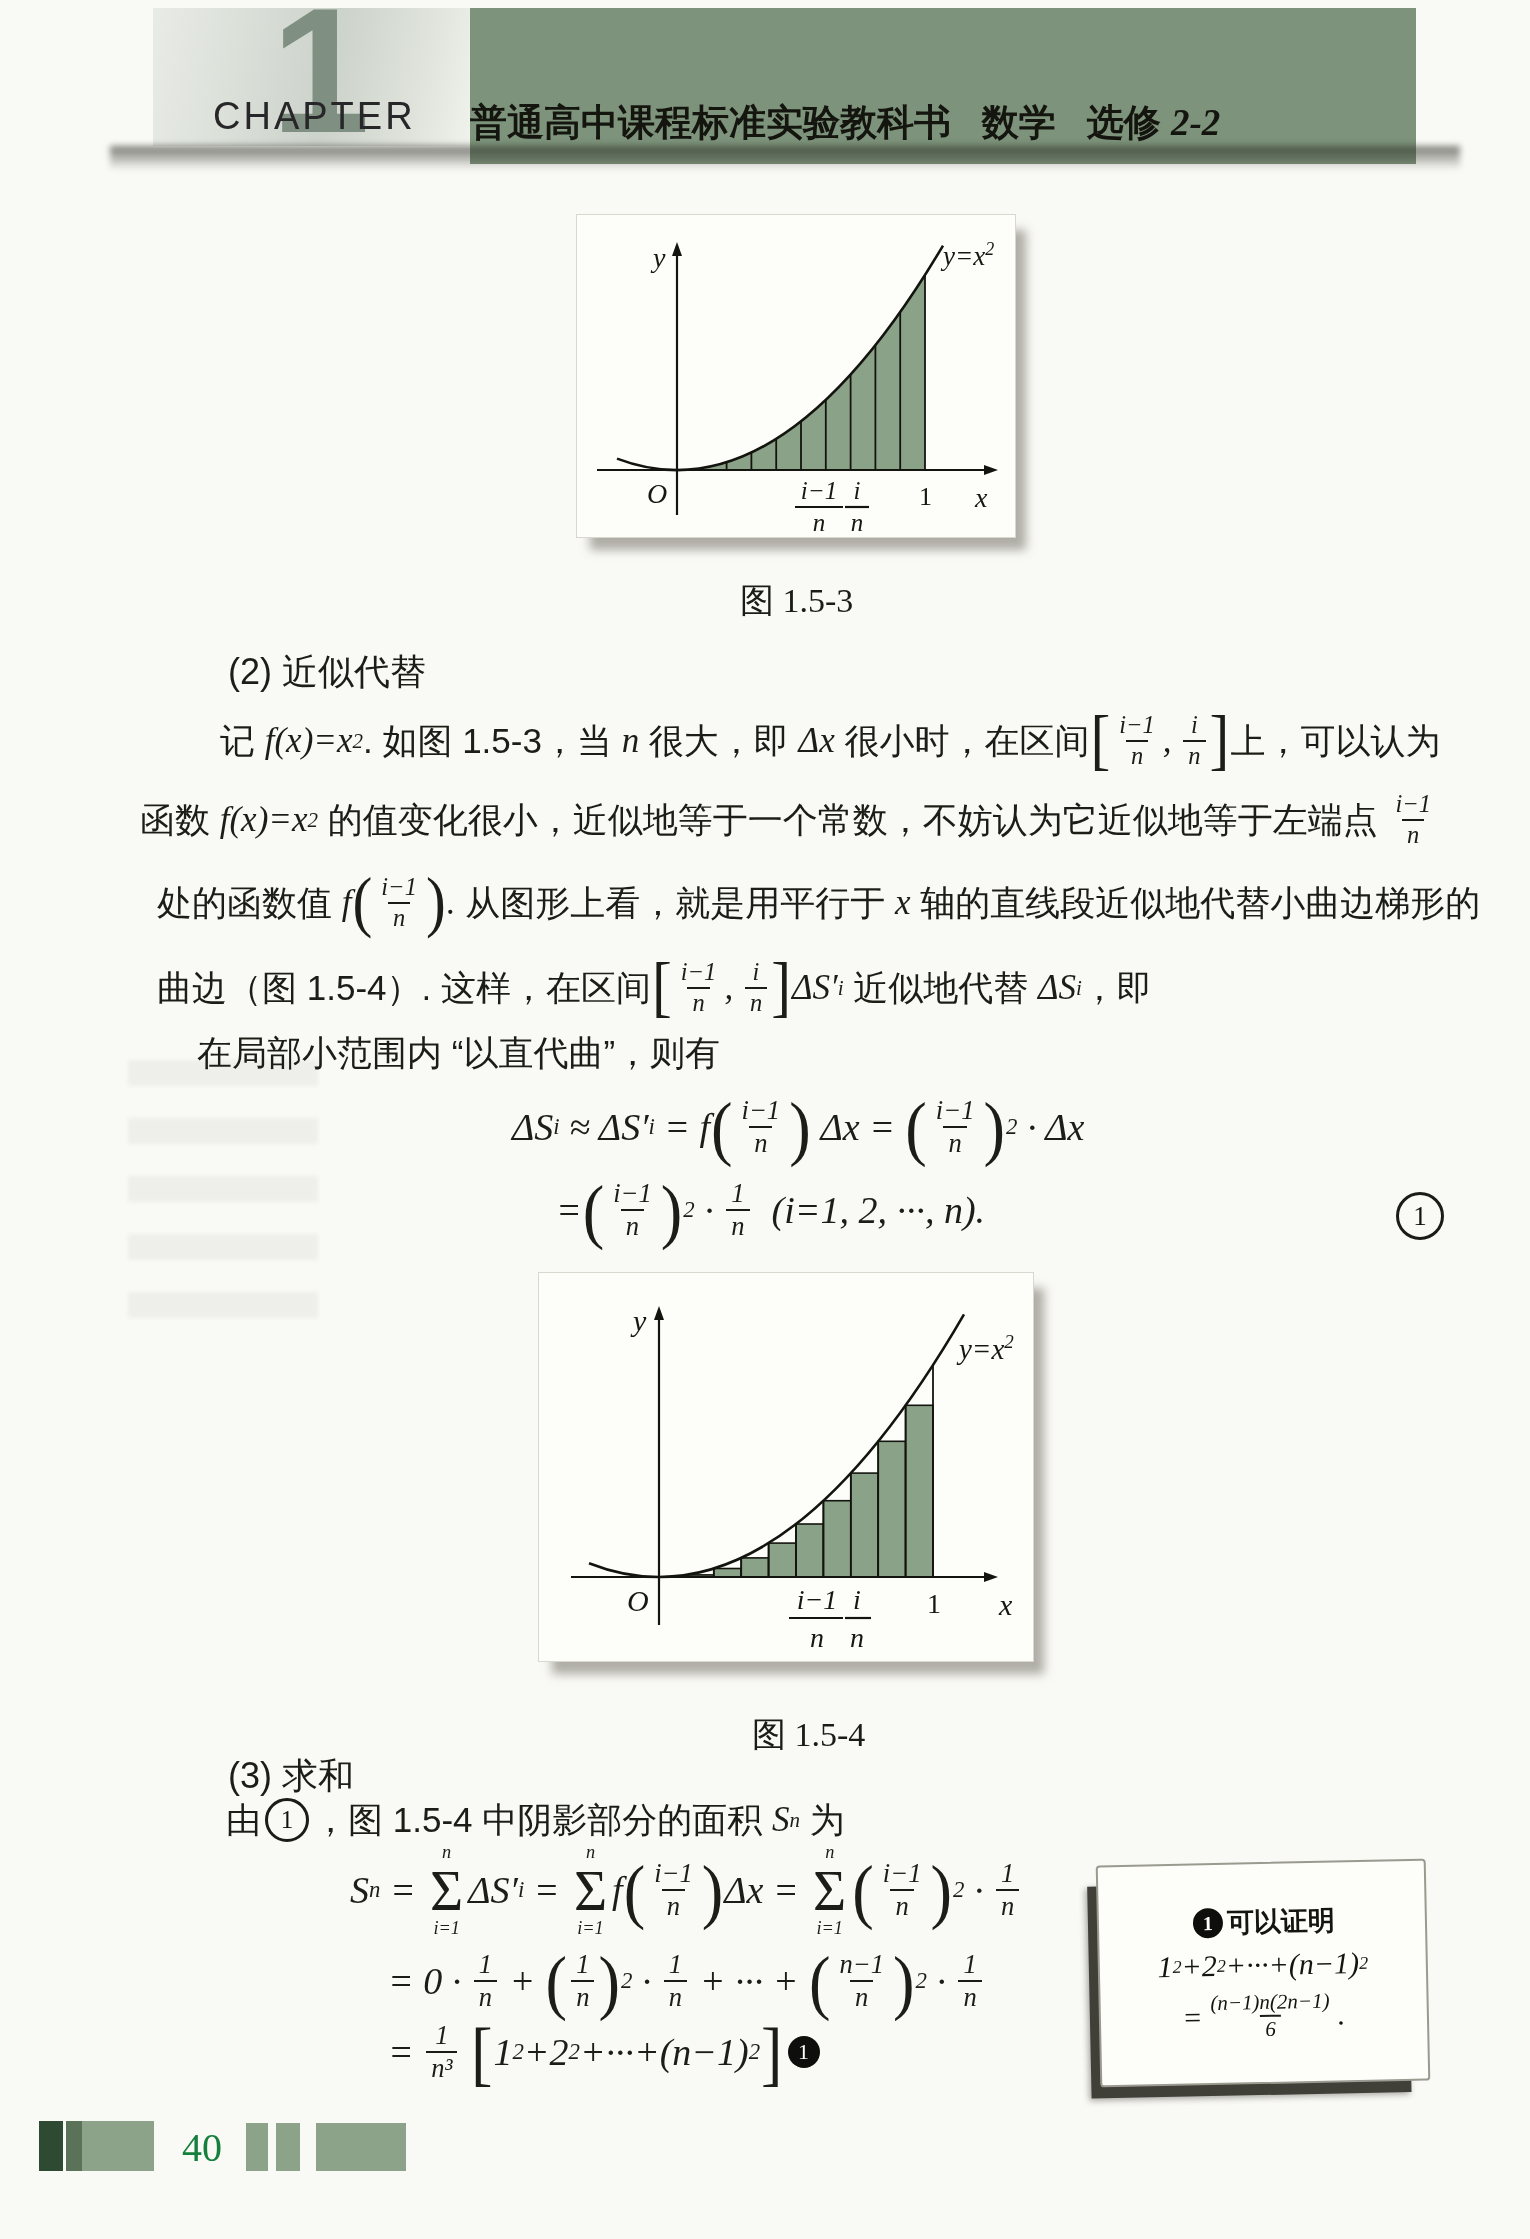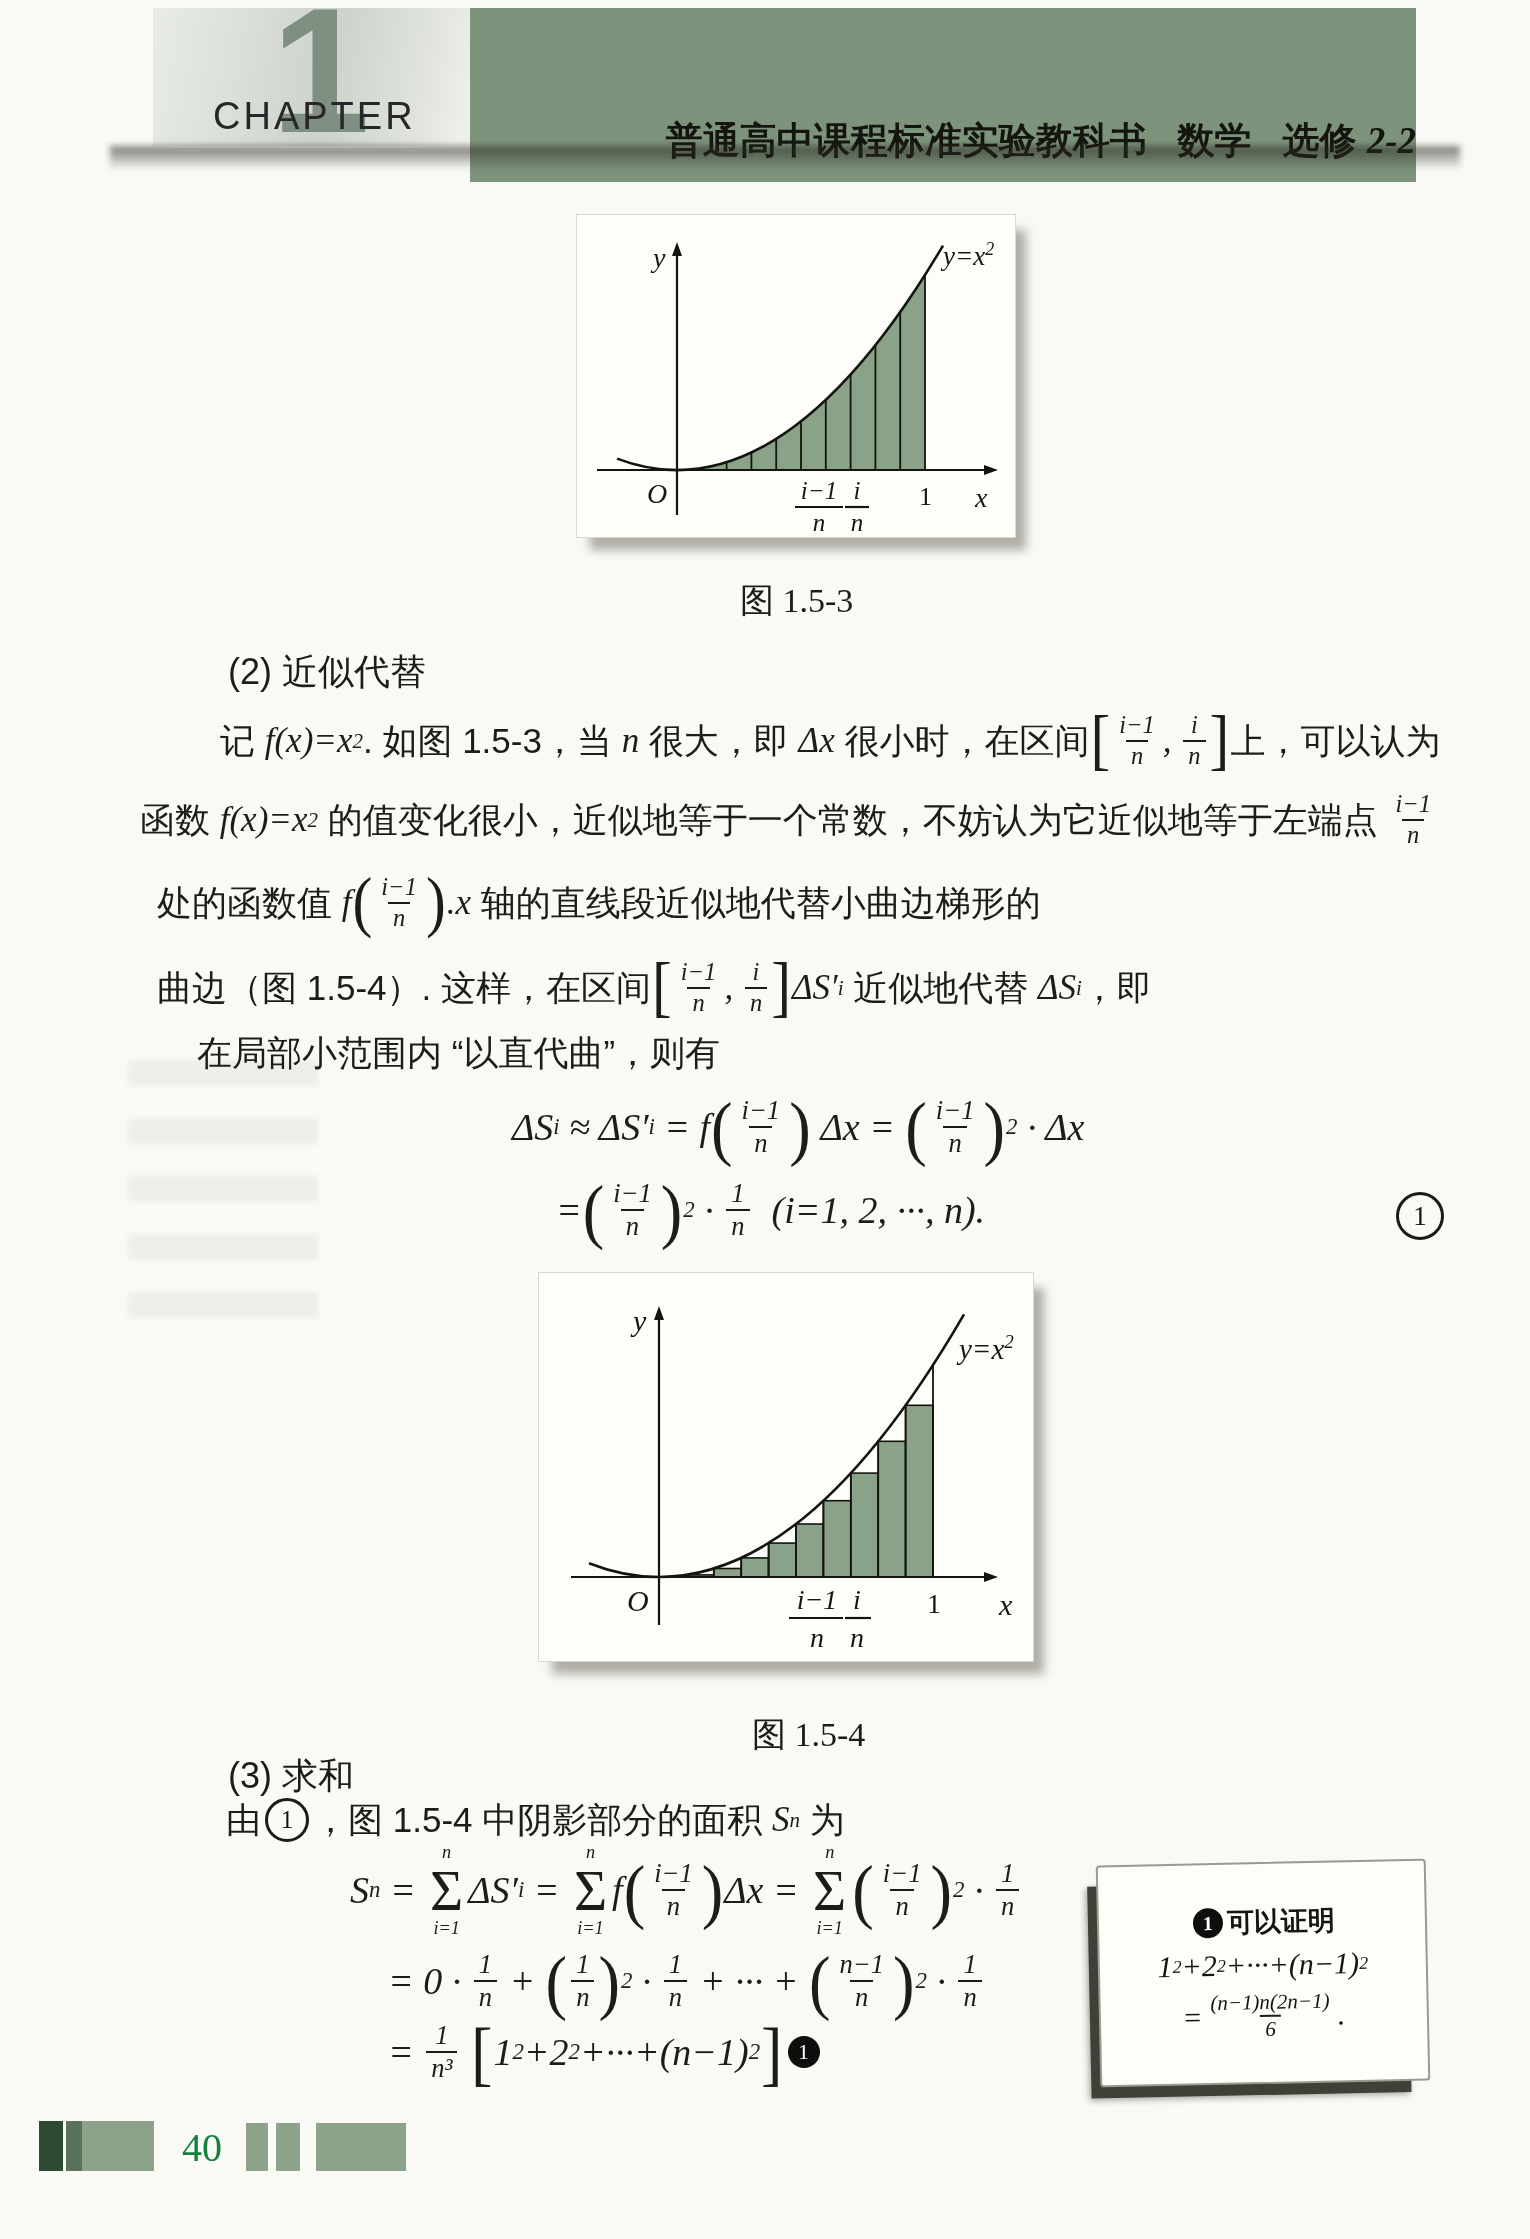--- a/index.html
+++ b/index.html
@@ -5,22 +5,22 @@
   html,body{margin:0;padding:0;background:#e8e8e4;}
   .page{position:relative;width:1530px;height:2239px;background:#f9f9f5;overflow:hidden;
         font-family:"Liberation Sans",sans-serif;color:#22221d;}
   
   .chapter-block{position:absolute;left:153px;top:8px;width:317px;height:138px;
         background:linear-gradient(100deg,#e9ece6 0%,#ccd3cb 55%,#dfe3db 82%,#f0f2ec 100%);}
   .chapter-number{position:absolute;left:118px;top:-26px;font-size:178px;font-weight:bold;
         font-family:"Liberation Sans",sans-serif;color:#7f8f81;line-height:1;}
   .chapter-label{position:absolute;left:60px;bottom:8px;font-size:38px;letter-spacing:3px;
         color:#27272a;font-family:"Liberation Sans",sans-serif;}
-  .banner{position:absolute;left:470px;top:8px;width:946px;height:174px;background:#7d937b;
-        display:flex;align-items:flex-end;justify-content:flex-end;padding-bottom:16px;box-sizing:border-box;}
+  .banner{position:absolute;left:470px;top:8px;width:946px;height:156px;background:#7d937b;
+        display:flex;align-items:flex-end;justify-content:flex-start;padding-bottom:16px;box-sizing:border-box;}
   .banner .txt{font-size:37px;font-weight:bold;color:#15150f;white-space:pre;}
   .banner .mod-num{font-style:italic;font-family:"Liberation Serif",serif;}
   .header-shadow{position:absolute;left:110px;top:146px;width:1350px;height:24px;
         background:linear-gradient(180deg,rgba(42,42,35,.62),rgba(42,42,35,0));filter:blur(3px);}
   
   .figbox{position:absolute;margin:0;background:#fdfdfa;border:1.5px solid #d8d8cf;
         box-shadow:12px 14px 9px -2px rgba(104,99,89,.5);}
   svg text{font-family:"Liberation Serif",serif;fill:#17170f;}
   .axis{stroke:#14140f;stroke-width:2.2;}
   .curve{fill:none;stroke:#14140f;stroke-width:2.6;}
@@ -159,20 +159,21 @@
   <div class="text-line" style="left:157px;top:853px;height:100px;">
       <span class="cn">处的函数值 </span>
       <span class="mi">f</span>
       <span class="paren">(</span>
       <span class="frac">
         <span class="num">i−1</span>
         <span class="den">n</span>
       </span>
       <span class="paren">)</span>
       <span class="mi">.</span>
+      <span class="cn"> 从图形上看，就是用平行于 </span>
       <span class="mi">x</span>
       <span class="cn"> 轴的直线段近似地代替小曲边梯形的</span>
     </div>
   <div class="text-line" style="left:157px;top:938px;height:100px;">
       <span class="cn">曲边（图 1.5-4）. 这样，在区间</span>
       <span class="paren">[</span>
       <span class="frac">
         <span class="num">i−1</span>
         <span class="den">n</span>
       </span>

